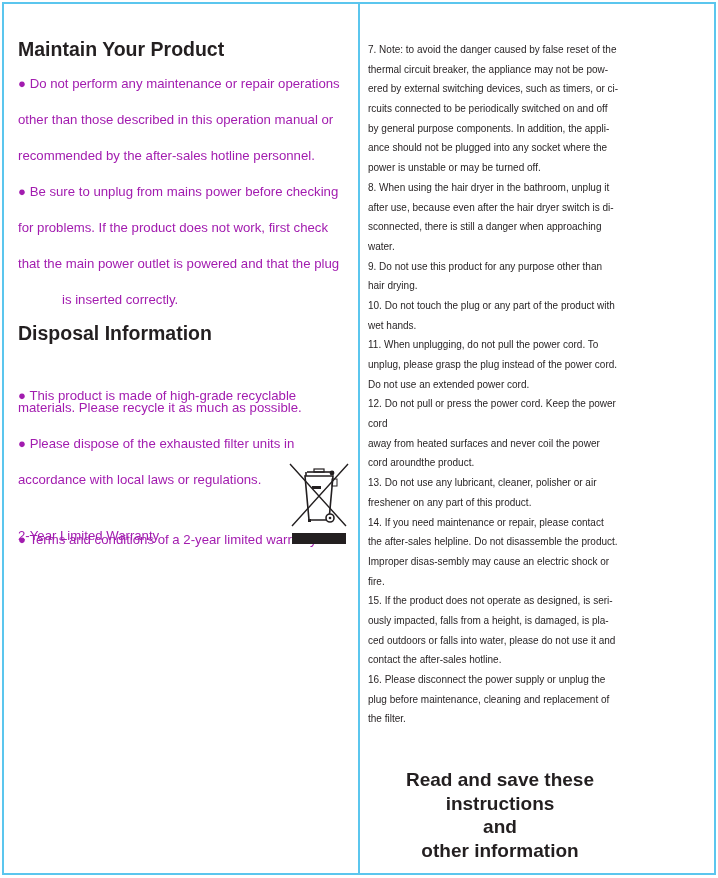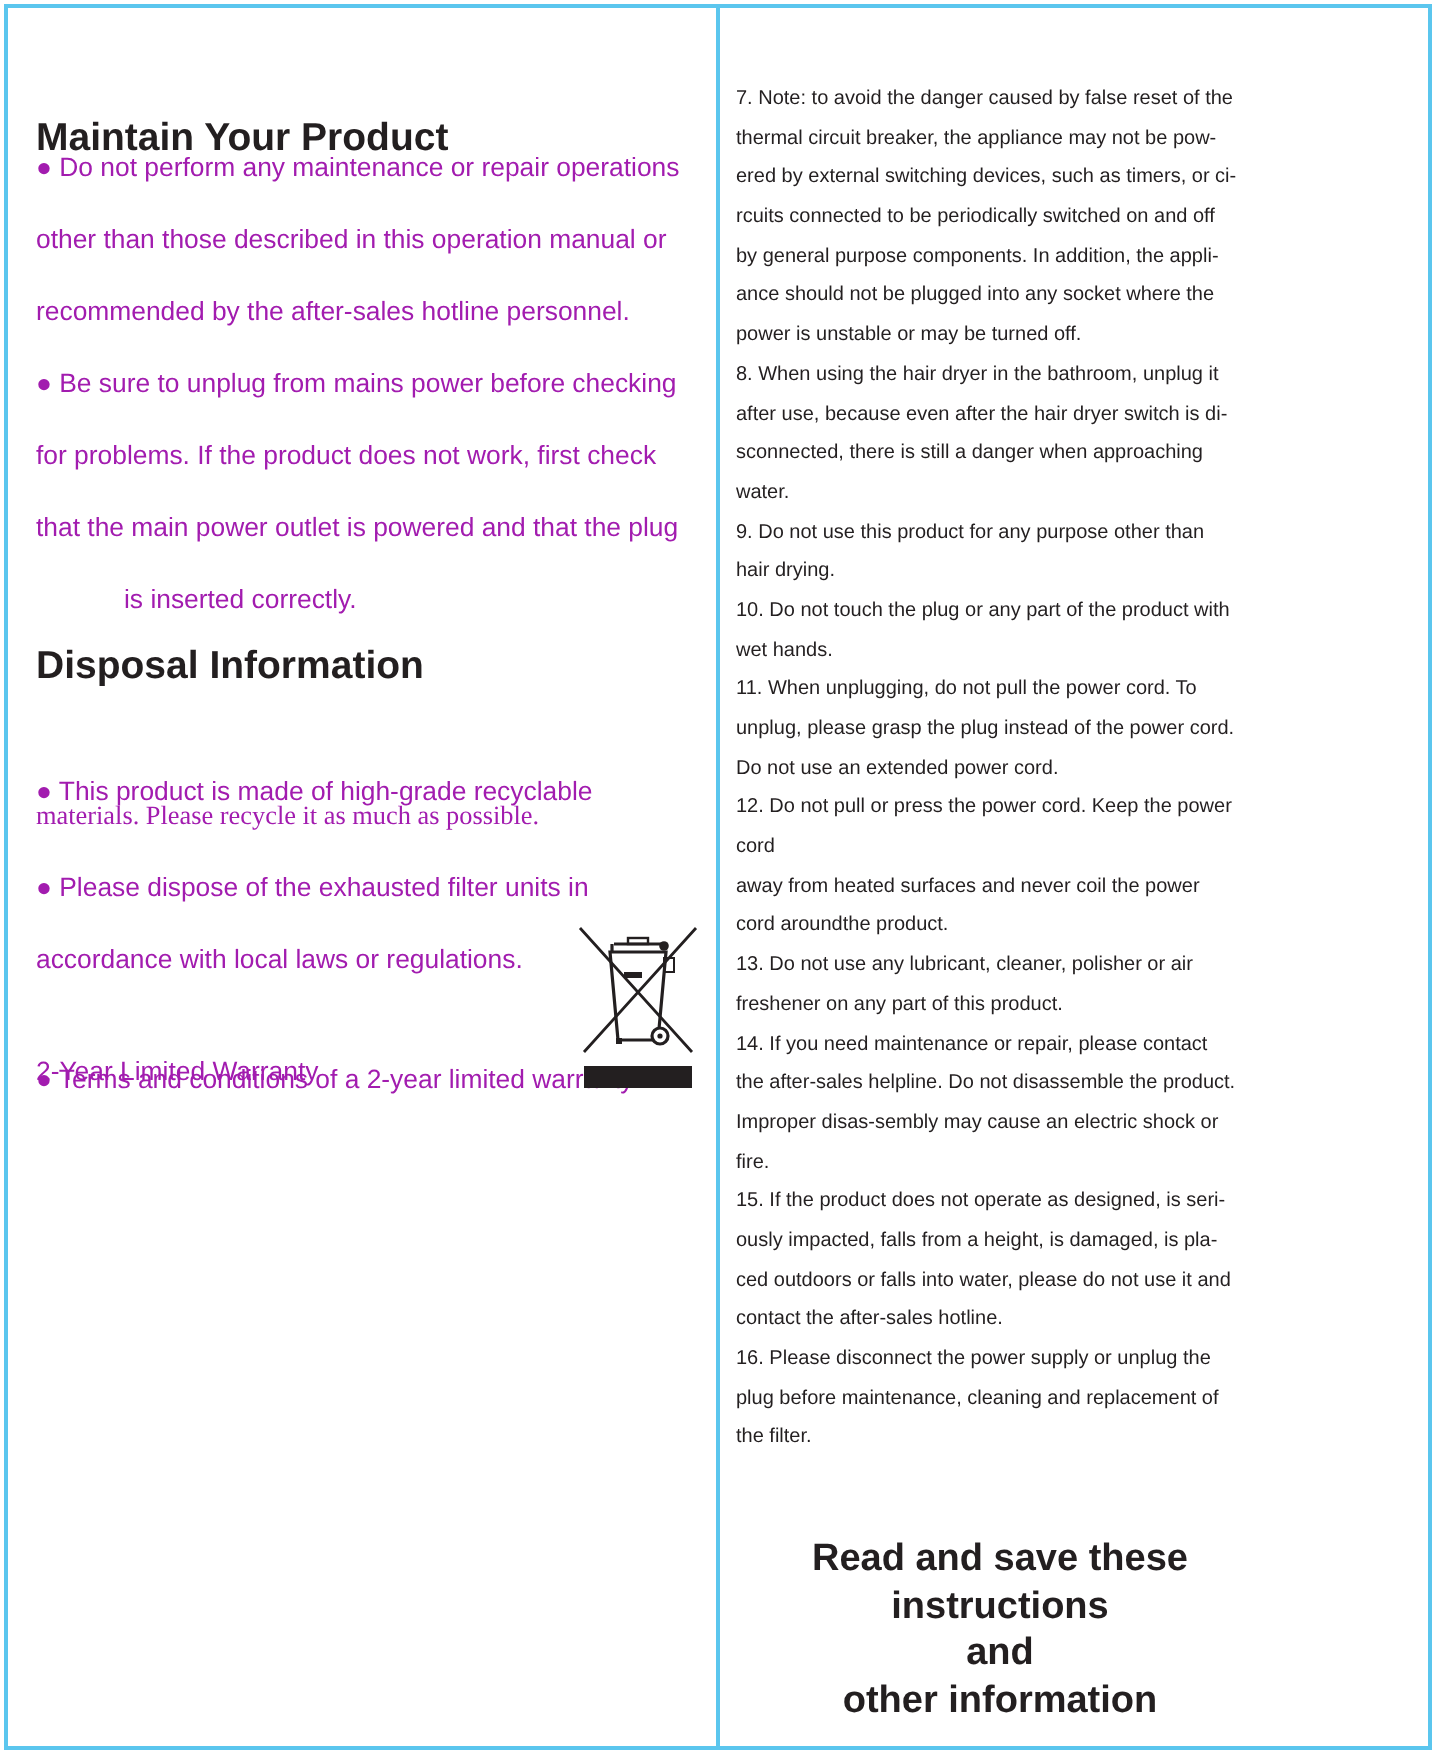--- a/index.html
+++ b/index.html
@@ -40,32 +40,32 @@
       text-align: center; font-weight: bold; font-size: 19px; line-height: 23.5px;
       color: #231f20;
     }
   </style>
 </head>
 <body>
 
 <div class="page">
 
   <div class="panel panel-left">
-    <div class="l-heading" style="top:34px;margin-top:20px;">Maintain Your Product</div>
+    <div class="l-heading" style="top:34px;">Maintain Your Product</div>
     <div class="l-line" style="top:72px;"> ● Do not perform any maintenance or repair operations</div>
     <div class="l-line" style="top:108px;">other than those described in this operation manual or</div>
     <div class="l-line" style="top:144px;"> recommended by the after-sales hotline personnel.</div>
     <div class="l-line" style="top:180px;">● Be sure to unplug from mains power before checking</div>
     <div class="l-line" style="top:216px;">for problems. If the product does not work, first check</div>
     <div class="l-line" style="top:252px;">that the main power outlet is powered and that the plug</div>
     <div class="l-line" style="top:288px;padding-left:44px;">is inserted correctly.</div>
 
     <div class="l-heading" style="top:318px;">Disposal Information</div>
     <div class="l-line" style="top:360px;margin-top:24px;">● This product is made of high-grade recyclable</div>
-    <div class="l-line" style="top:396px;font-family:Liberation Serif, serif;">materials. Please recycle it as much as possible.</div>
+    <div class="l-line" style="top:396px;">materials. Please recycle it as much as possible.</div>
     <div class="l-line" style="top:432px;">● Please dispose of the exhausted filter units in</div>
     <div class="l-line" style="top:468px;">accordance with local laws or regulations.</div>
     <div class="l-line" style="top:524px;">2-Year Limited Warranty</div>
     <div class="l-line" style="top:528px;">● Terms and conditions of a 2-year limited warranty.</div>
 
     <svg class="bin-icon" viewBox="0 0 66 86">
 
       <path d="M21 12 L46 12" stroke="#231f20" stroke-width="1.6" fill="none"></path>
       <rect x="28" y="9" width="10" height="3" fill="none" stroke="#231f20" stroke-width="1.2"></rect>
       <circle cx="46" cy="13" r="2.4" fill="#231f20"></circle>

